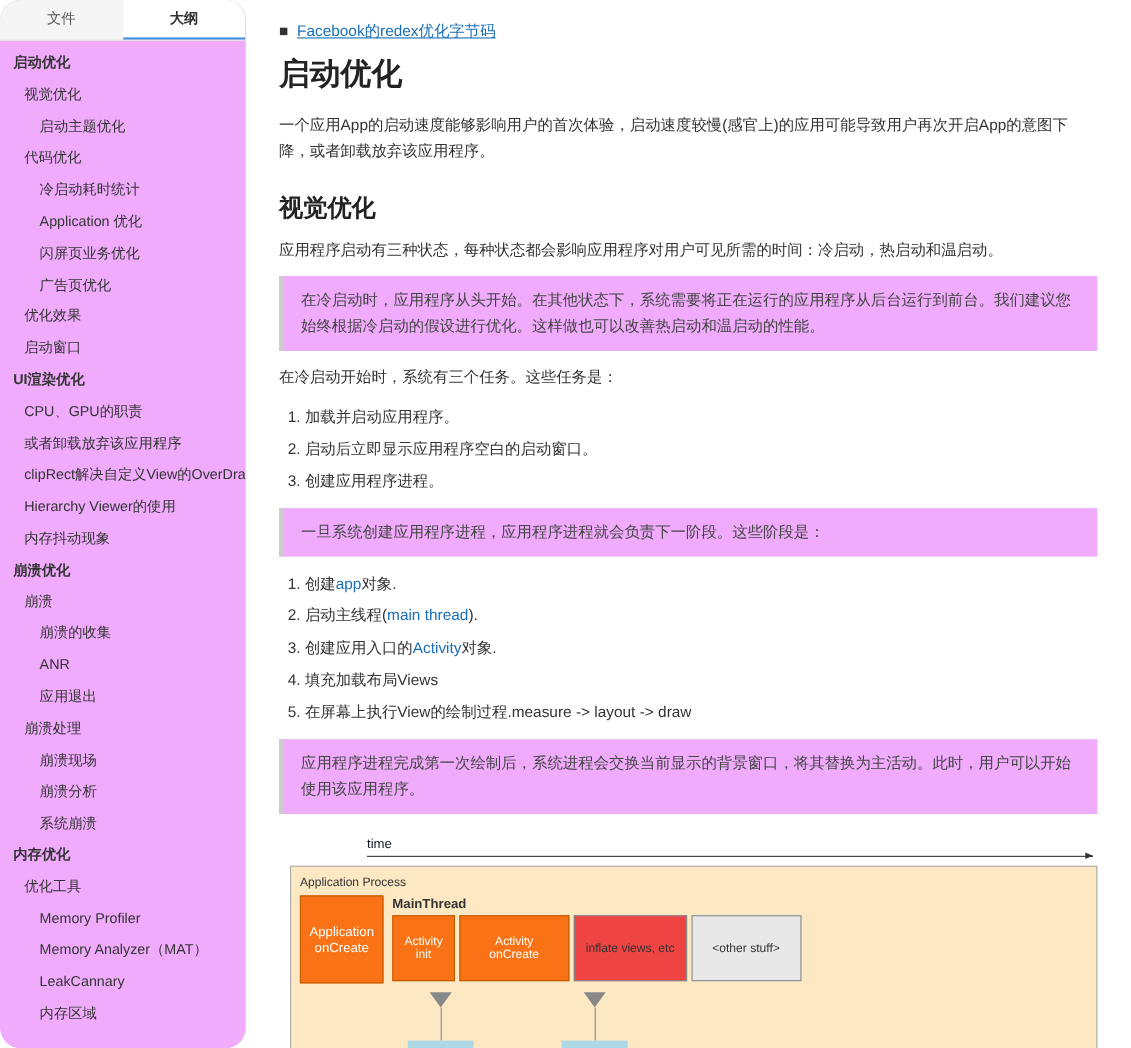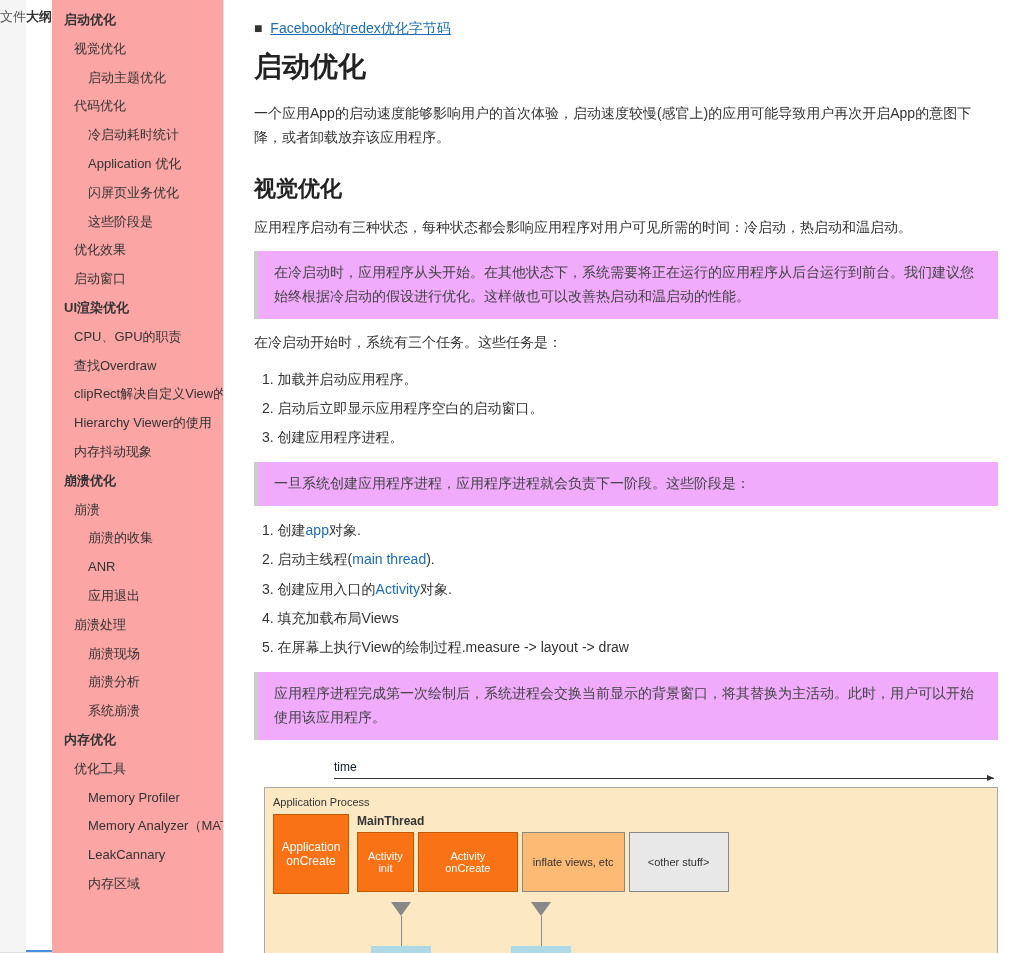--- a/index.html
+++ b/index.html
@@ -2,26 +2,27 @@
 <html><head>
   <meta charset="utf-8">
   <style>
     * { margin: 0; padding: 0; box-sizing: border-box; }
     body { font-family: "Microsoft YaHei", "PingFang SC", Arial, sans-serif; font-size: 14px; display: flex; height: 953px; overflow: hidden; background: #fff; }
 
     
     .sidebar {
       width: 224px;
       min-width: 224px;
-      background: #fca5a5;
+      background: #f0abfc;
       border-right: 1px solid #e0e0e0;
       display: flex;
-      flex-direction: row;
+      flex-direction: column;
       height: 953px;
       overflow: hidden;
+      border-radius: 19px;
     }
     .sidebar-tabs {
       display: flex;
       border-bottom: 1px solid #e0e0e0;
       background: #f5f5f5;
     }
     .sidebar-tab {
       flex: 1;
       padding: 8px 0;
       text-align: center;
@@ -168,21 +169,21 @@
       font-weight: bold;
       color: #333;
       margin-bottom: 4px;
     }
     .thread-boxes {
       display: flex;
       gap: 4px;
     }
     .thread-box {
       border: 1px solid #888;
-      background: #fdba74;
+      background: #ef4444;
       padding: 6px 10px;
       font-size: 11px;
       color: #333;
       text-align: center;
       min-height: 60px;
       display: flex;
       flex-direction: column;
       align-items: center;
       justify-content: center;
     }
@@ -200,26 +201,26 @@
   </div>
   <div class="sidebar-nav">
 
   <div class="nav-item level-0">启动优化</div>
       <div class="nav-item level-1">视觉优化</div>
       <div class="nav-item level-2">启动主题优化</div>
       <div class="nav-item level-1">代码优化</div>
       <div class="nav-item level-2">冷启动耗时统计</div>
       <div class="nav-item level-2">Application 优化</div>
       <div class="nav-item level-2">闪屏页业务优化</div>
-      <div class="nav-item level-2">这些阶段是</div>
+      <div class="nav-item level-2">广告页优化</div>
       <div class="nav-item level-1">优化效果</div>
       <div class="nav-item level-1">启动窗口</div>
       <div class="nav-item level-0">UI渲染优化</div>
       <div class="nav-item level-1">CPU、GPU的职责</div>
-      <div class="nav-item level-1">查找Overdraw</div>
+      <div class="nav-item level-1">或者卸载放弃该应用程序</div>
       <div class="nav-item level-1">clipRect解决自定义View的OverDraw</div>
       <div class="nav-item level-1">Hierarchy Viewer的使用</div>
       <div class="nav-item level-1">内存抖动现象</div>
       <div class="nav-item level-0">崩溃优化</div>
       <div class="nav-item level-1">崩溃</div>
       <div class="nav-item level-2">崩溃的收集</div>
       <div class="nav-item level-2">ANR</div>
       <div class="nav-item level-2">应用退出</div>
       <div class="nav-item level-1">崩溃处理</div>
       <div class="nav-item level-2">崩溃现场</div>

